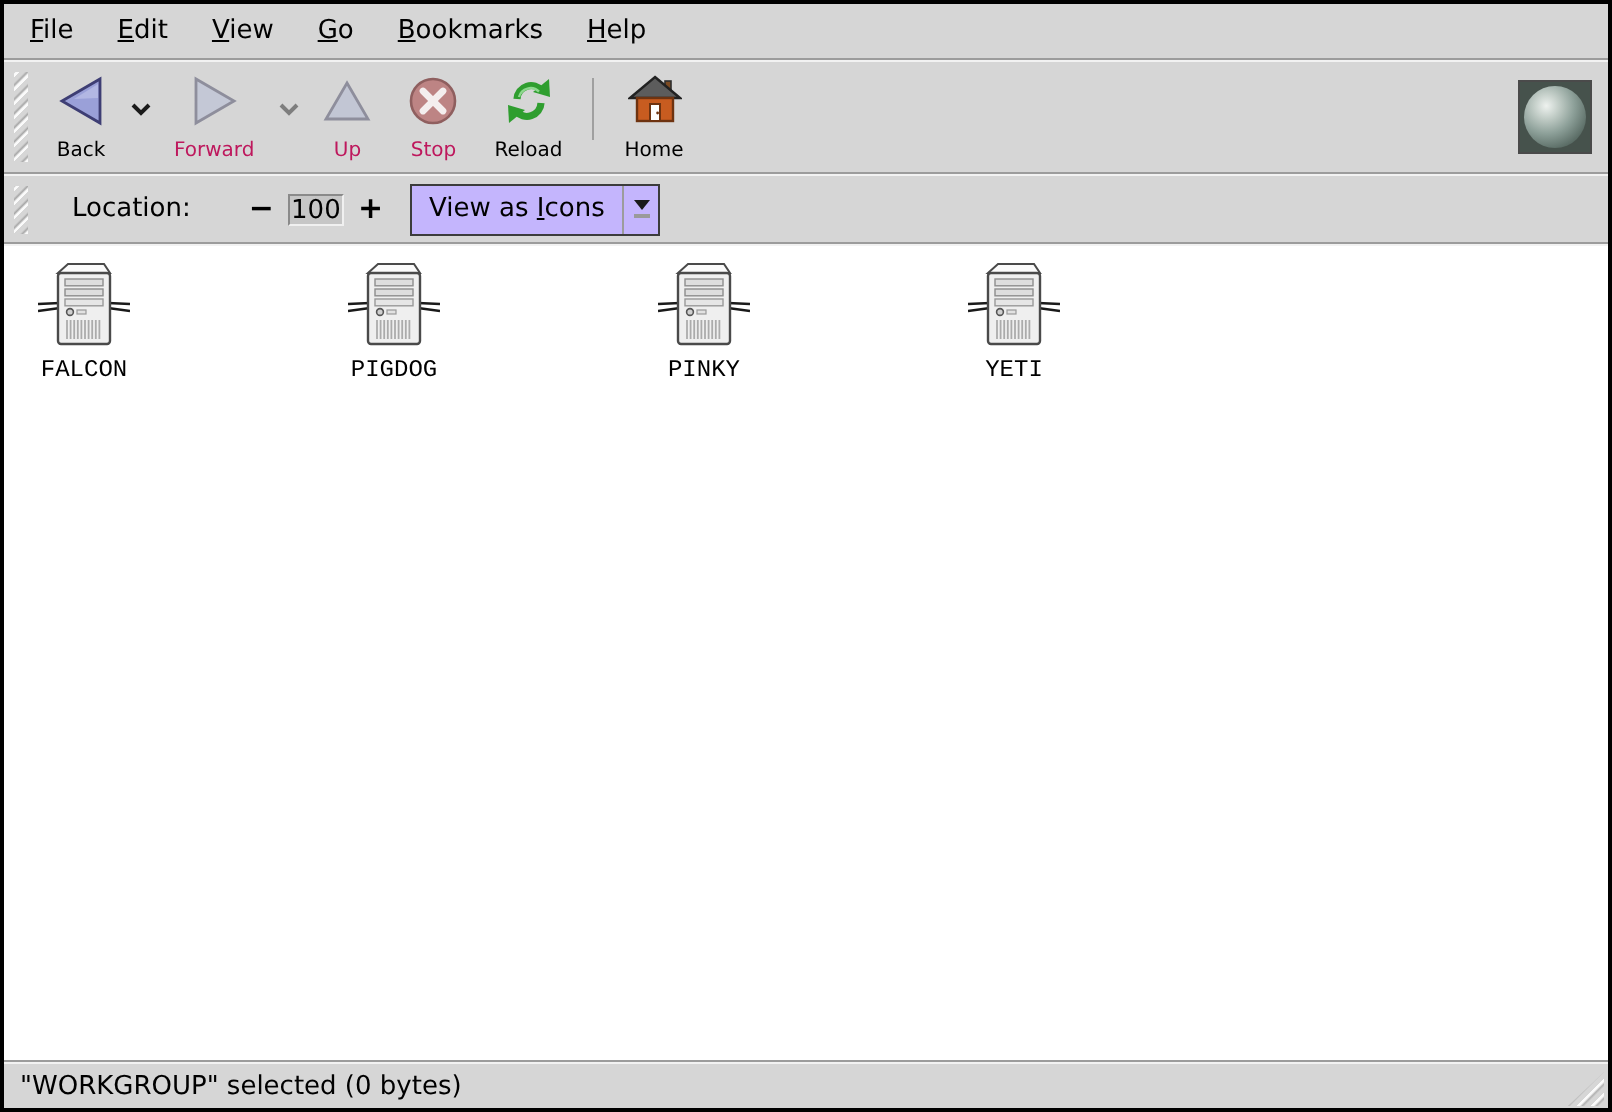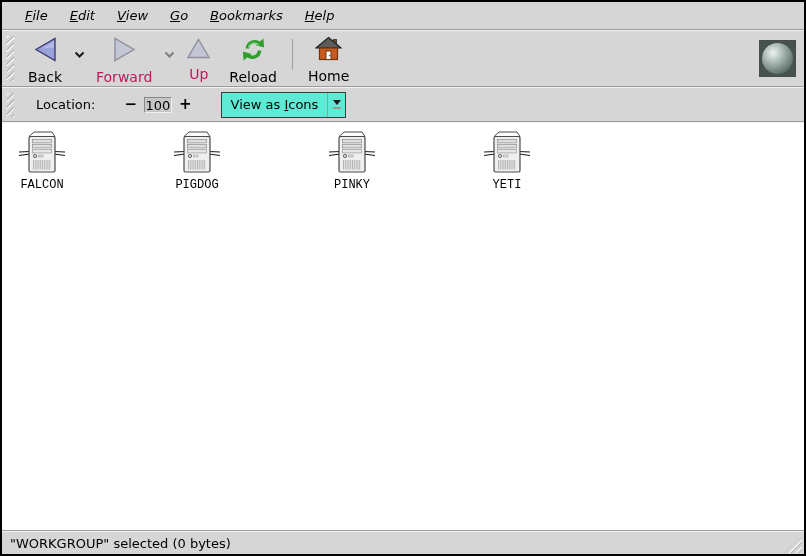--- a/index.html
+++ b/index.html
@@ -11,33 +11,33 @@
     border:2px solid #000;
     background:#d6d6d6;
     display:flex; flex-direction:column;
     overflow:hidden;
   }
 
   
   .groove { height:2px; border-top:1px solid #9c9c9c; border-bottom:1px solid #f2f2f2; flex:none; }
 
   
-  .menubar { height:27px; flex:none; display:flex; align-items:center; padding-left:12px;font-style:italic; }
+  .menubar { height:27px; flex:none; display:flex; align-items:center; padding-left:2px; }
   .menu-item { padding:4px 11px; font-size:13px; cursor:default; }
   .menu-item .key { text-decoration:underline; }
 
   
   .toolbar { height:55px; flex:none; display:flex; align-items:stretch; padding:2px 4px 2px 2px; }
   .grip {
     width:7px; flex:none; margin:3px 5px 3px 3px;
     background:repeating-linear-gradient(315deg,#fafafa 0px,#fafafa 1px,#a8a8a8 2px,#d6d6d6 3px,#d6d6d6 5px);
   }
   .tbtn { display:flex; flex-direction:column; align-items:center; justify-content:flex-start; padding:3px 9px 2px; cursor:default; }
   .tbtn .ticon { height:28px; display:flex; align-items:center; justify-content:center; }
-  .tbtn .tlabel { font-size:14px; margin-top:6px; }
+  .tbtn .tlabel { font-size:10px; margin-top:6px; }
   .tbtn.disabled .tlabel { color:#be185d; }
   .drop-chevron { width:16px; display:flex; align-items:center; justify-content:center; margin-top:14px; align-self:flex-start; height:16px; }
   .tsep { width:1px; background:#a0a0a0; margin:6px 6px 14px 6px; }
   .throbber-wrap { margin-left:auto; align-self:center; margin-right:4px; }
   .throbber {
     width:37px; height:37px; border:1px solid #4a4a4a;
     background:#46524c;
     display:flex; align-items:center; justify-content:center;
   }
   .sphere {
@@ -56,21 +56,21 @@
     padding:0 4px; outline:none;
   }
   .zoom-ctrl { display:flex; align-items:center; margin-left:16px; }
   .zoom-btn { font-size:15px; font-weight:bold; padding:0 5px; cursor:default; line-height:1; }
   .zoom-level {
     width:28px; height:16px; margin:0 2px; font-size:13px; text-align:center; line-height:15px;
     background:#c6c6c6;
     border:1px solid; border-color:#8a8a8a #f0f0f0 #f0f0f0 #8a8a8a;
   }
   .viewas {
-    margin-left:24px; height:26px; background:#5eead4;
+    margin-left:8px; height:26px; background:#c4b5fd;
     border:1px solid #3c3c3c;
     display:flex; align-items:stretch; cursor:default;
   }
   .viewas-label { font-size:13px; padding:4px 9px 0 9px; }
   .viewas-label .key { text-decoration:underline; }
   .viewas-div { width:1px; background:#9c9c9c; }
   .viewas-arrow { width:17px; display:flex; flex-direction:column; align-items:center; justify-content:center; }
   .tri-down { width:0; height:0; border-left:4px solid transparent; border-right:4px solid transparent; border-top:5px solid #1a1a1a; }
   .arrow-bar { width:8px; height:2px; background:#9a9a9a; margin-top:2px; }
 
@@ -167,20 +167,30 @@
 
     <div class="tbtn disabled">
       <span class="ticon">
         <svg width="25" height="23" viewBox="0 0 25 23">
           <polygon points="12.5,2.5 23,20.5 2,20.5" fill="#c2c6d4" stroke="#8e8e9c" stroke-width="1.4"></polygon>
         </svg>
       </span>
       <span class="tlabel">Up</span>
     </div>
 
+    <div class="tbtn disabled">
+      <span class="ticon">
+        <svg width="25" height="25" viewBox="0 0 25 25">
+          <circle cx="12.5" cy="12.5" r="11" fill="#bd8484" stroke="#8f5f5f" stroke-width="1.3"></circle>
+          <line x1="7.5" y1="7.5" x2="17.5" y2="17.5" stroke="#f4eeee" stroke-width="3.4" stroke-linecap="round"></line>
+          <line x1="17.5" y1="7.5" x2="7.5" y2="17.5" stroke="#f4eeee" stroke-width="3.4" stroke-linecap="round"></line>
+        </svg>
+      </span>
+      <span class="tlabel">Stop</span>
+    </div>
 
     <div class="tbtn">
       <span class="ticon">
         <svg width="27" height="27" viewBox="0 0 27 27">
           <path d="M7.5 12.5 A7 7 0 0 1 20 8.5" fill="none" stroke="#2f9e2f" stroke-width="3.6"></path>
           <polygon points="23.5,2.5 24,11.5 15.5,9" fill="#2f9e2f"></polygon>
           <path d="M19.5 14.5 A7 7 0 0 1 7 18.5" fill="none" stroke="#2f9e2f" stroke-width="3.6"></path>
           <polygon points="3.5,24.5 3,15.5 11.5,18" fill="#2f9e2f"></polygon>
           <path d="M8.5 11.5 A6 6 0 0 1 18.5 8.8" fill="none" stroke="#8ed88e" stroke-width="1.2"></path>
         </svg>

